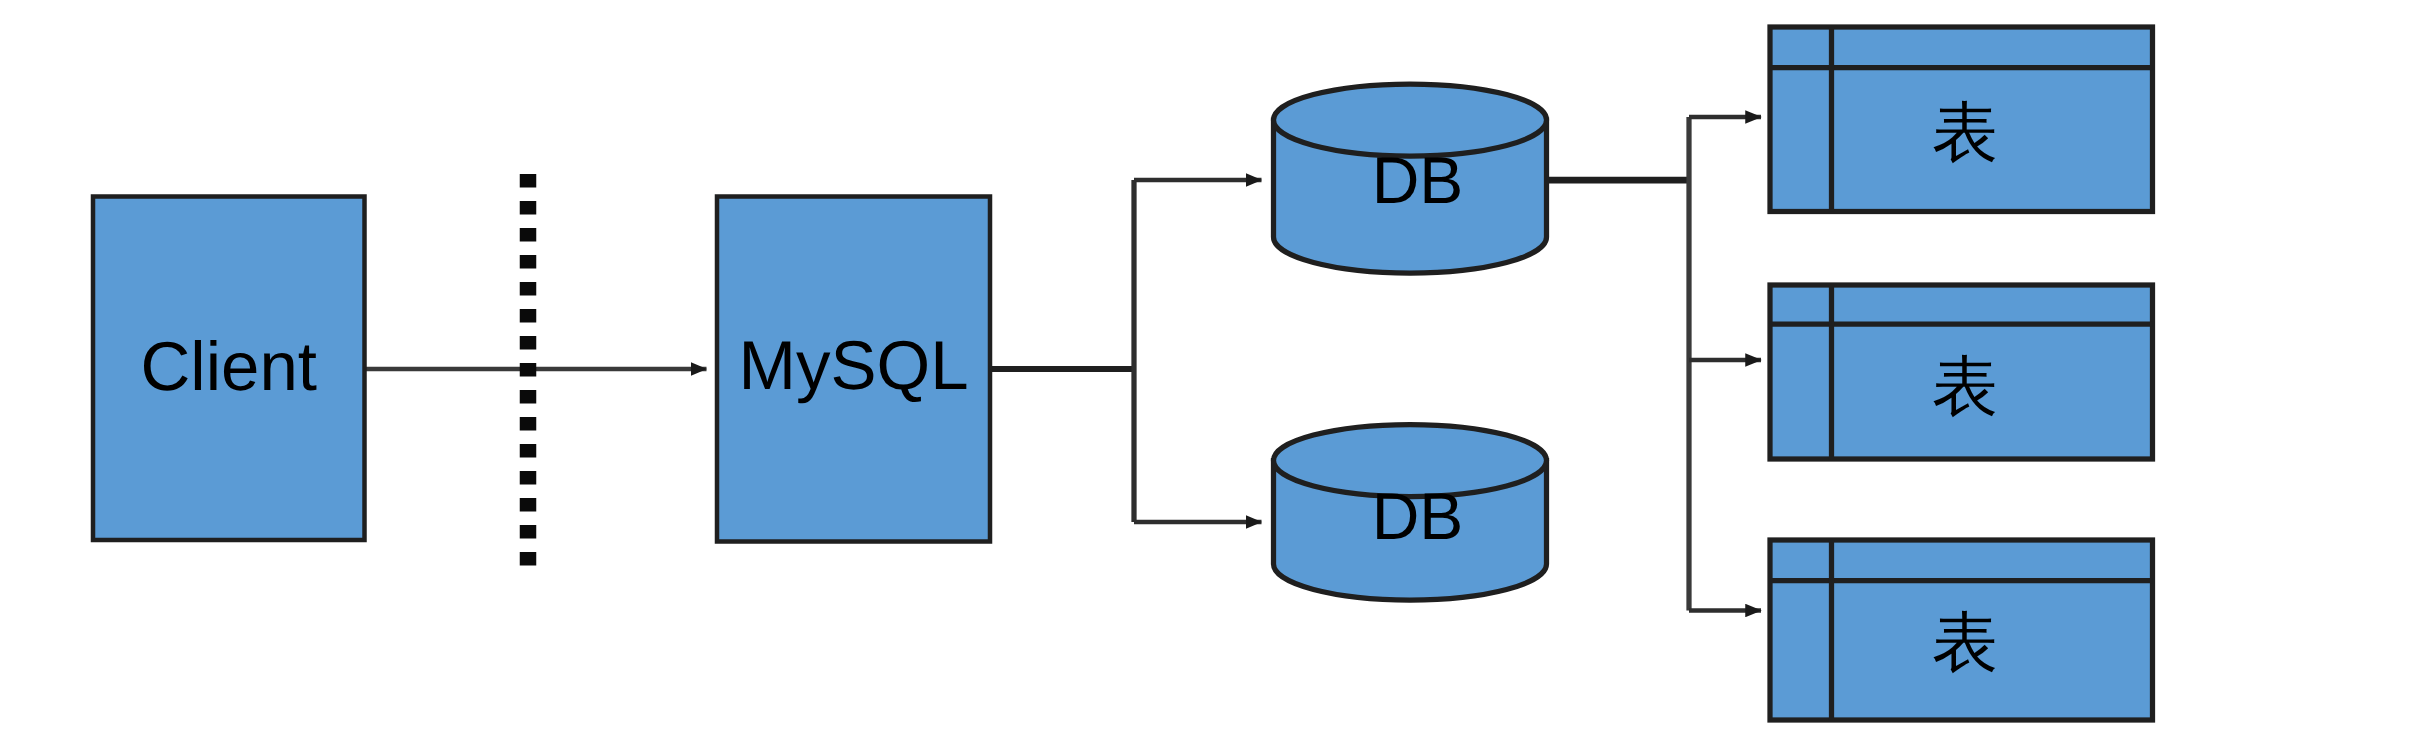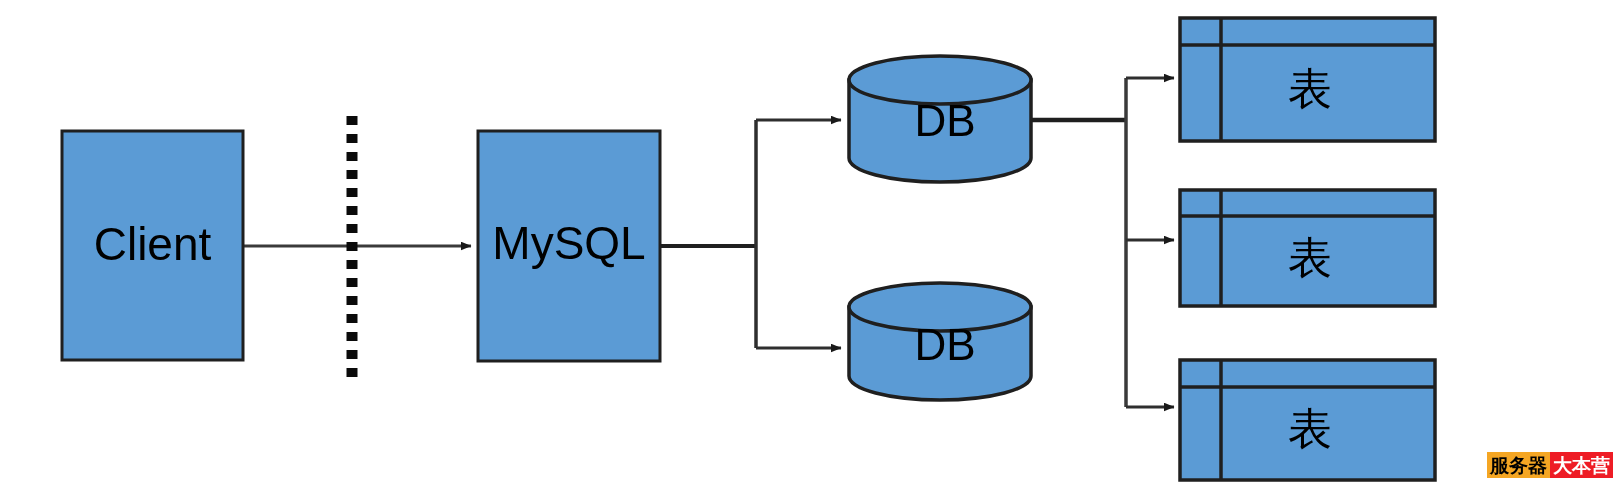--- a/index.html
+++ b/index.html
@@ -142,18 +142,14 @@
 
     <g>
       <rect x="1180" y="360" width="255" height="120" fill="#5B9BD5" stroke="#1F1F1F" stroke-width="3.5"></rect>
       <line x1="1180" y1="387" x2="1435" y2="387" stroke="#1F1F1F" stroke-width="3.5"></line>
       <line x1="1221" y1="360" x2="1221" y2="480" stroke="#1F1F1F" stroke-width="3.5"></line>
       <text class="node-label label-table" x="1310" y="432">表</text>
     </g>
 
   </svg>
 
-  <div id="watermark">
-    <span class="wm-chunk wm-left">服务器</span>
-    <span class="wm-chunk wm-right">大本营</span>
-  </div>
 
 </div>
 
 </body></html>

